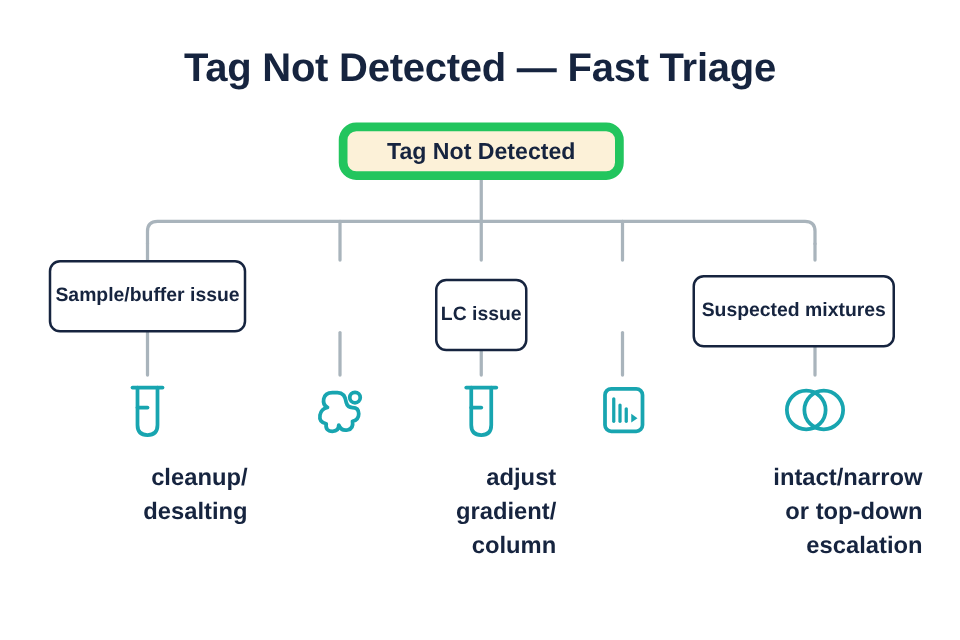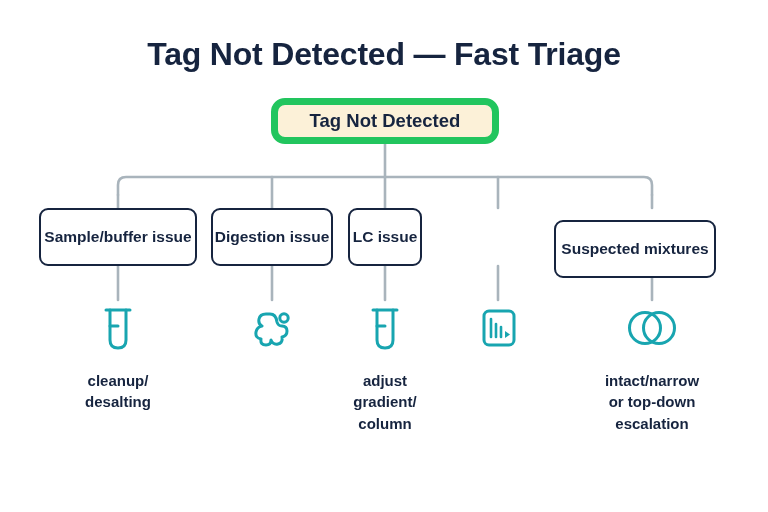--- a/index.html
+++ b/index.html
@@ -89,22 +89,22 @@
     justify-content: center;
   }
   .icon-slot svg {
     display: block;
   }
 
   
   .caption {
     position: absolute;
     top: 370px;
-    text-align: center;
-    font-size: 15px;
+    text-align: right;
+    font-size: 19px;
     font-weight: bold;
     color: #16243F;
     line-height: 1.42;
     white-space: pre-line;
   }
 </style>
 </head>
 <body>
 
 <div id="stage">
@@ -145,36 +145,32 @@
       <g fill="none" stroke="#18A5B0" stroke-width="3" stroke-linecap="round" stroke-linejoin="round">
         <path d="M12,6 L12,36 Q12,44 20,44 Q28,44 28,36 L28,6"></path>
         <line x1="8" y1="6" x2="32" y2="6"></line>
         <line x1="12" y1="22" x2="20" y2="22"></line>
       </g>
     </svg>
   </div>
   <div class="caption" style="left:38px; width:160px;">cleanup/
 desalting</div>
 
-  <div class="branch-box" style="left:211px; width:122px;">
-    <span>Digestion
-issue</span>
-  </div>
   <div class="icon-slot" style="left:247px; width:50px;">
     <svg width="46" height="46" viewBox="0 0 46 46">
       <g fill="none" stroke="#18A5B0" stroke-width="3" stroke-linecap="round" stroke-linejoin="round">
         <path d="M17,9 Q11,9 10,14 Q9,19 13,21 Q8,22 7,27 Q6,33 12,34 Q11,40 17,40
                  Q22,40 22,35 Q24,40 29,39 Q34,38 33,32 Q38,31 38,26
                  Q38,21 33,21 Q29,21 28,17 Q27,9 21,9 Q19,9 17,9 Z"></path>
         <circle cx="35" cy="13" r="4.2"></circle>
       </g>
     </svg>
   </div>
 
-  <div class="branch-box" style="left:348px; width:74px;">
+  <div class="branch-box" style="left:348px; width:74px;margin-top:15px;">
     <span>LC
 issue</span>
   </div>
   <div class="icon-slot" style="left:360px; width:50px;">
     <svg width="40" height="48" viewBox="0 0 40 48">
       <g fill="none" stroke="#18A5B0" stroke-width="3" stroke-linecap="round" stroke-linejoin="round">
         <path d="M12,6 L12,36 Q12,44 20,44 Q28,44 28,36 L28,6"></path>
         <line x1="8" y1="6" x2="32" y2="6"></line>
         <line x1="12" y1="22" x2="20" y2="22"></line>
       </g>

